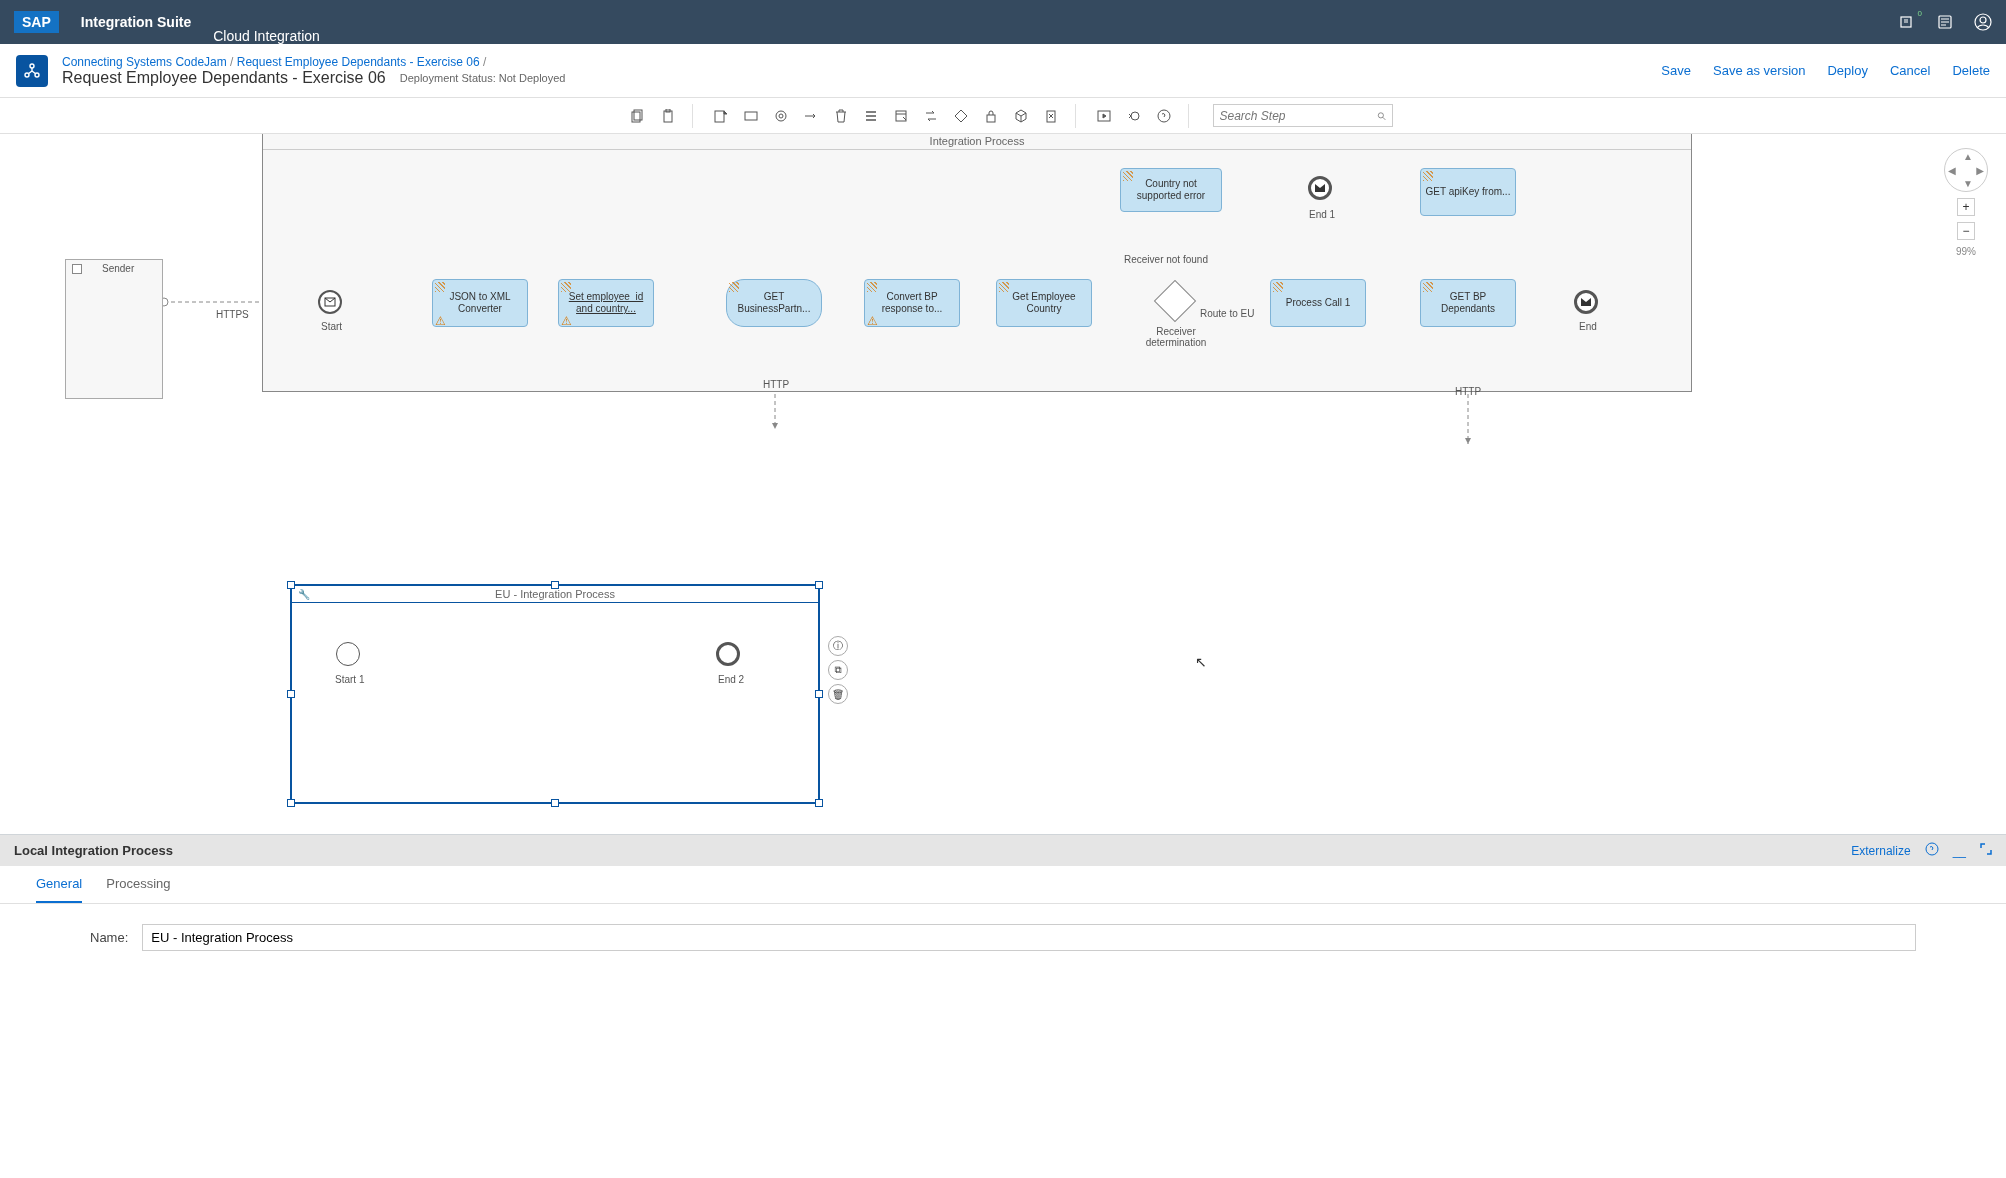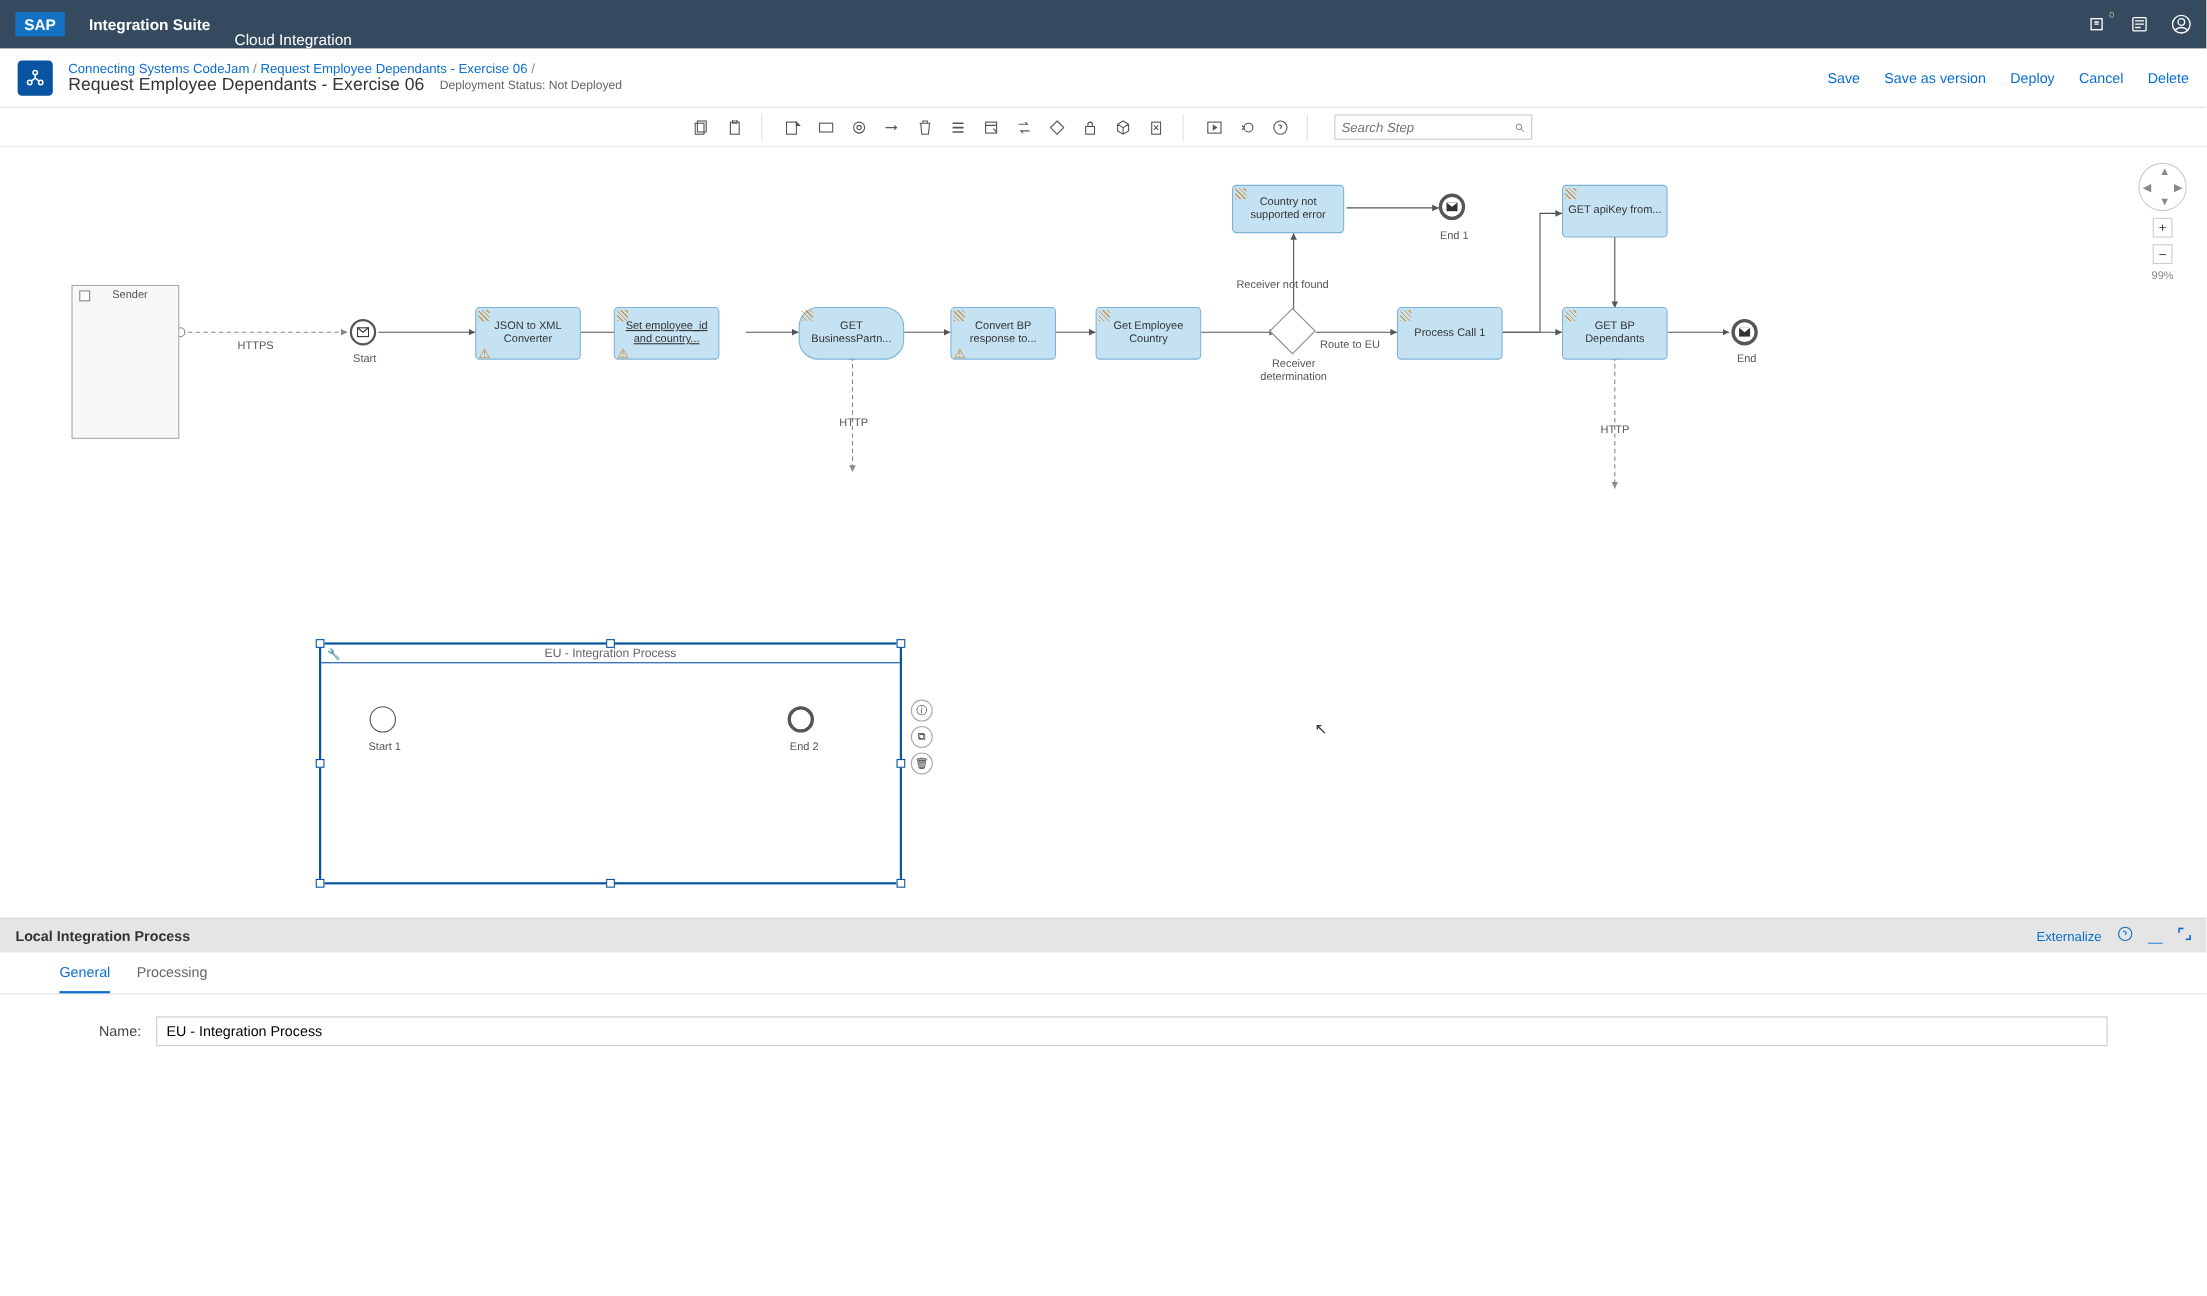--- a/index.html
+++ b/index.html
@@ -60,21 +60,21 @@
 .nav-dpad { width: 44px; height: 44px; border: 1px solid #ccc; border-radius: 50%; position: relative; background: #fff; }
 .nav-dpad span { position: absolute; color: #888; font-size: 10px; }
 .zoom-btn { width: 18px; height: 18px; border: 1px solid #ccc; margin-top: 6px; display: flex; align-items: center; justify-content: center; background: #fff; cursor: pointer; margin-left: 13px; }
 .zoom-label { font-size: 10px; color: #888; text-align: center; margin-top: 6px; }
 
 .panel-header { height: 32px; background: #e5e5e5; display: flex; align-items: center; padding: 0 14px; justify-content: space-between; border-top: 1px solid #d0d5d9; }
 .panel-title { font-weight: 600; color: #333; font-size: 13px; }
 .panel-actions { display: flex; gap: 14px; align-items: center; }
 .panel-action { color: #0a6ed1; cursor: pointer; font-size: 12px; }
 
-.tabs { display: flex; gap: 24px; padding: 0 54px; border-bottom: 1px solid #e0e0e0; }
+.tabs { display: flex; gap: 24px; padding: 0 36px; border-bottom: 1px solid #e0e0e0; }
 .tab { padding: 10px 0; font-size: 13px; color: #666; cursor: pointer; border-bottom: 2px solid transparent; }
 .tab.active { color: #0a6ed1; border-bottom-color: #0a6ed1; }
 
 .form-area { padding: 20px 90px; display: flex; align-items: center; gap: 14px; }
 .form-label { font-size: 13px; color: #444; }
 .form-input { flex: 1; border: 1px solid #ccc; padding: 5px 8px; font-size: 13px; }
 .collapse-icon { position: absolute; right: 10px; top: -18px; color: #0a6ed1; }
 </style>
 </head>
 <body>
@@ -290,20 +290,23 @@
 
     <line x1="775" y1="190" x2="775" y2="295" stroke="#888" stroke-dasharray="4 3" marker-end="url(#arrd)"></line>
     <circle cx="775" cy="190" r="3" fill="#fff" stroke="#888"></circle>
 
     <line x1="1468" y1="190" x2="1468" y2="310" stroke="#888" stroke-dasharray="4 3" marker-end="url(#arrd)"></line>
     <circle cx="1468" cy="190" r="3" fill="#fff" stroke="#888"></circle>
 
     <line x1="364" y1="521" x2="714" y2="521" stroke="#555" marker-end="url(#arr)"></line>
   </svg>
 
+  <div class="process-pool" style="left:262px; top:-2px; width:1430px; height:260px;">
+    <div class="process-title">Integration Process</div>
+  </div>
 
   <div class="pool" style="left:65px; top:125px; width:98px; height:140px;">
     <div class="pool-label">
         <span class="pool-icon"></span>
         <span>Sender</span>
       </div>
   </div>
 
   <div class="event-label" style="left:216px; top:175px;">HTTPS</div>
 

